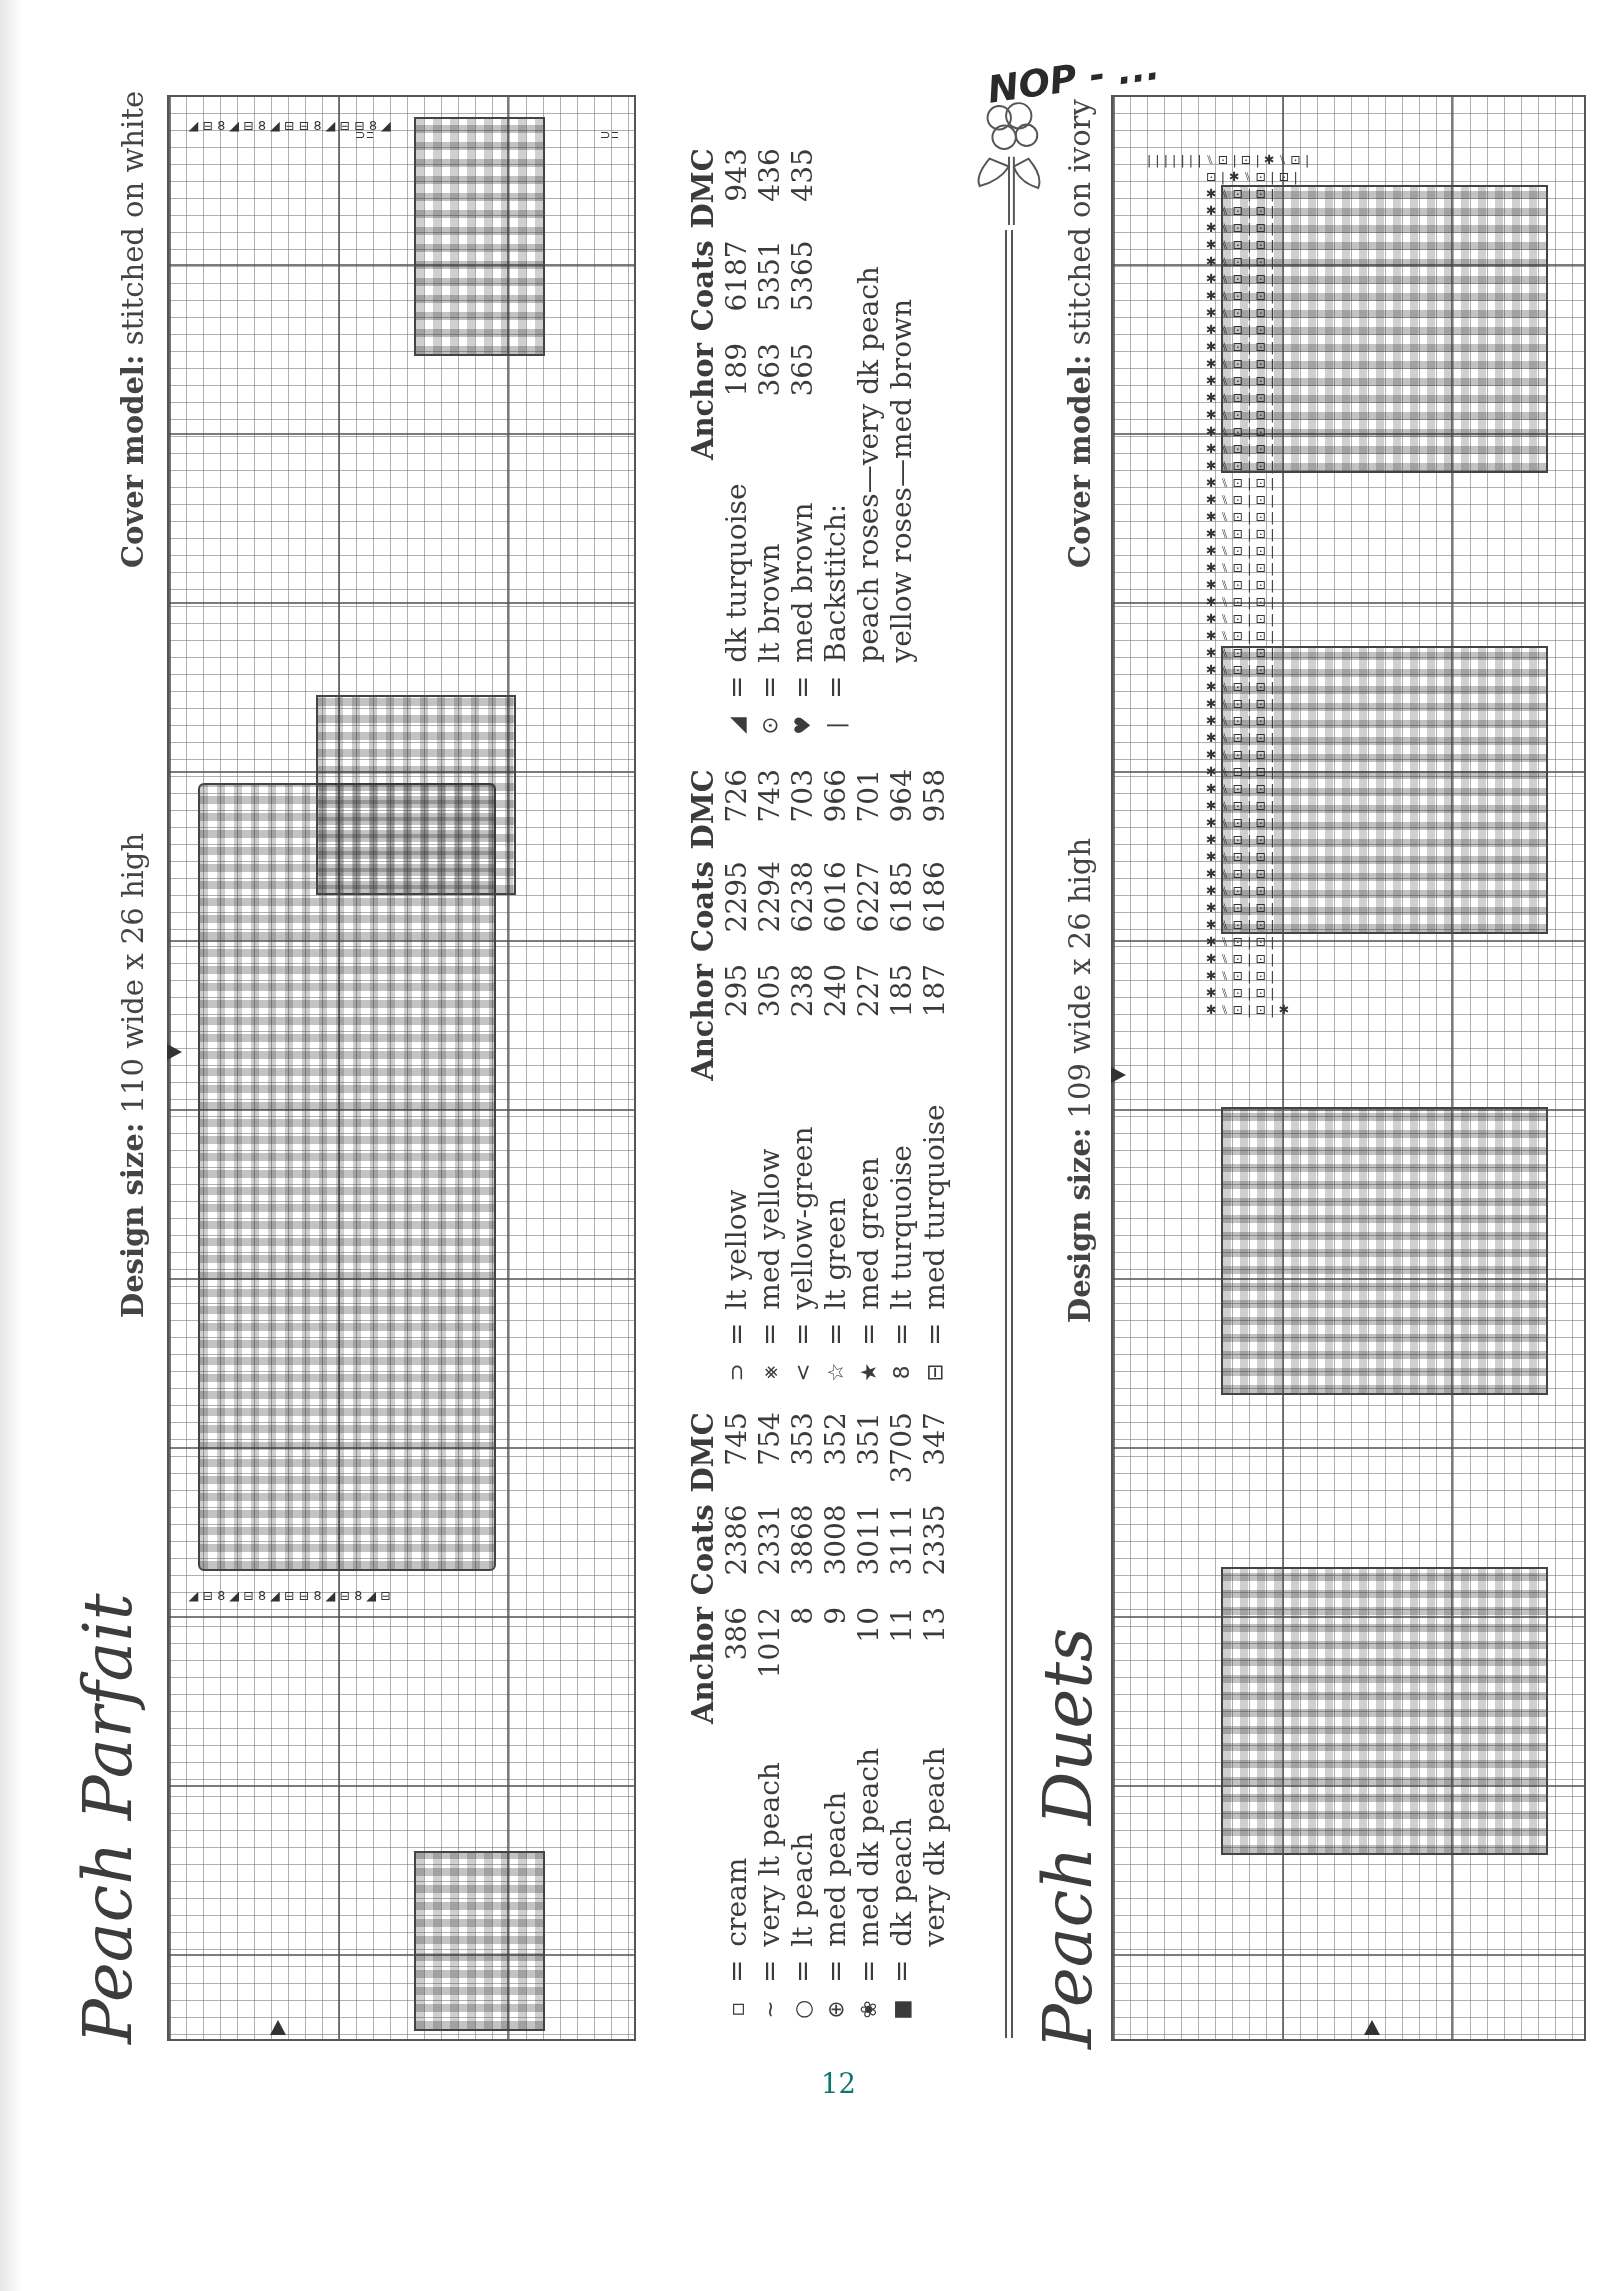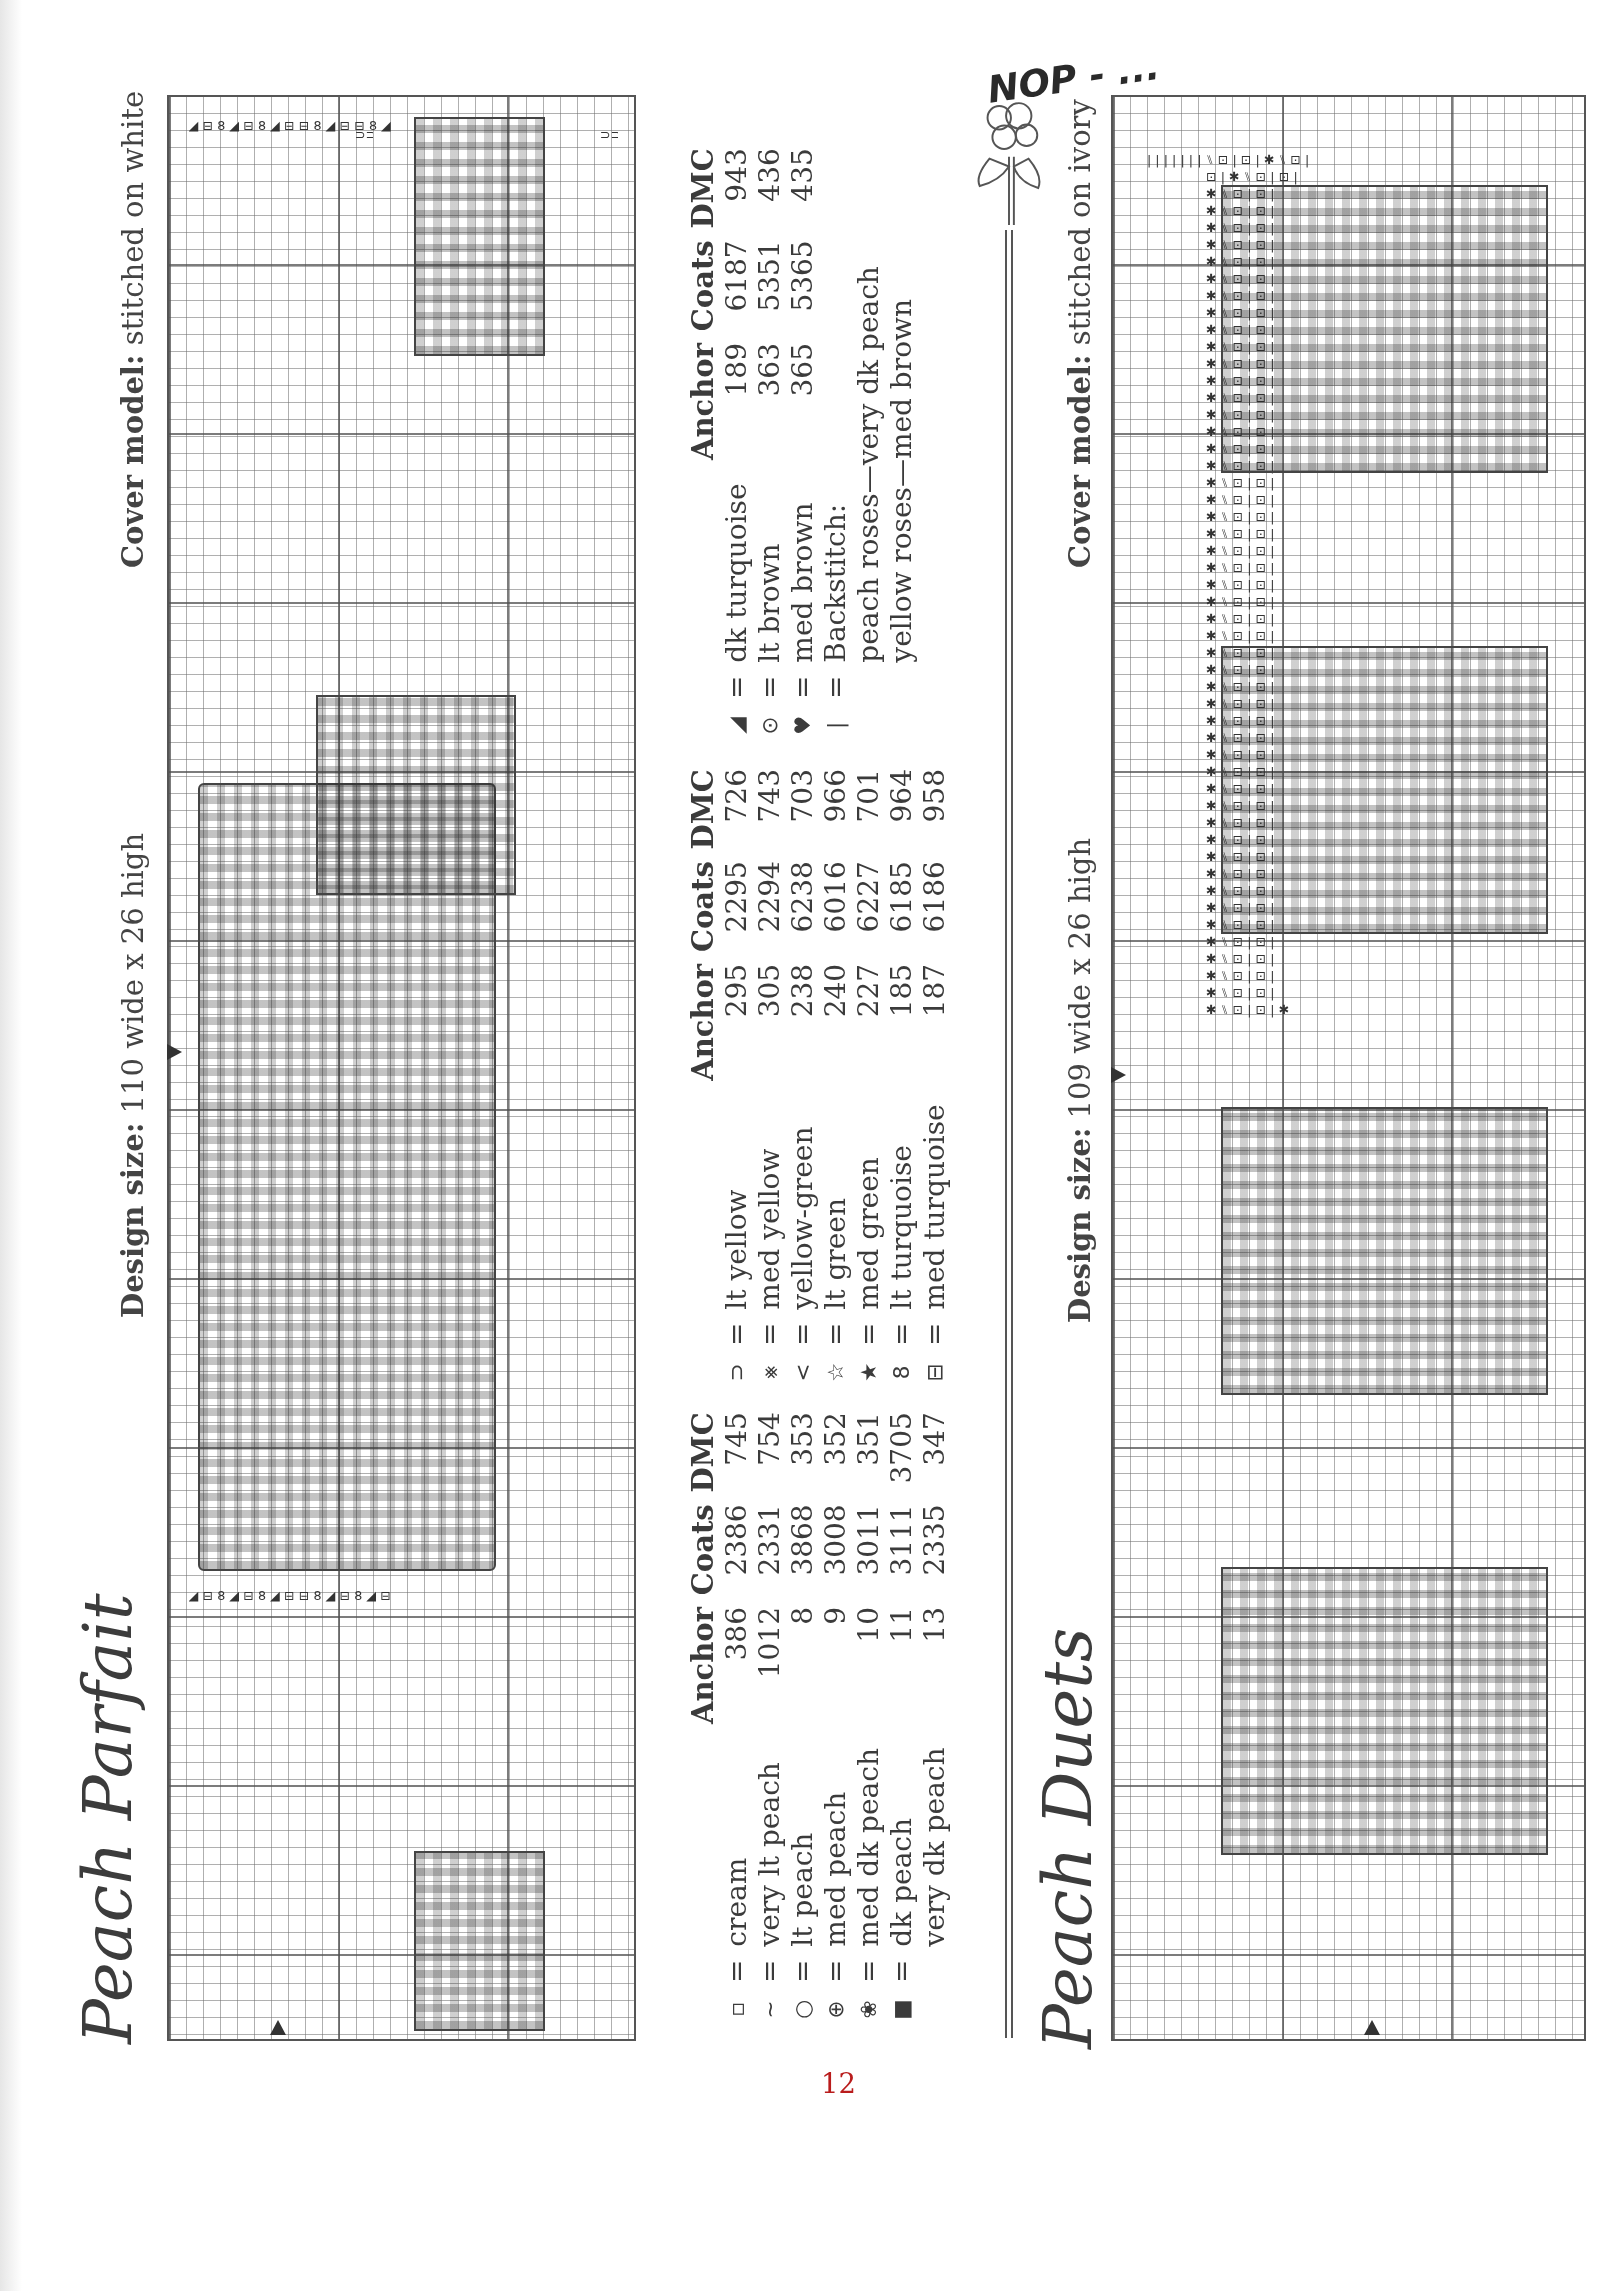--- a/index.html
+++ b/index.html
@@ -26,21 +26,21 @@
   .subhead b { font-weight: bold; }
   .legend-table { border-collapse: collapse; font-size: 28px; color: #3b3b3b; }
   .legend-table th { font-weight: bold; text-align: right; padding: 0 5.9px; font-size: 29px; }
   .legend-table td { padding: 0 5.9px; line-height: 33px; }
   .legend-table td.num { text-align: right; }
   .legend-table td.sym { text-align: center; width: 27.4px; font-family: "DejaVu Sans", sans-serif; font-size: 21.6px; }
   .legend-table td.eq { width: 25.5px; text-align: center; }
   .legend-table td.name { padding-right: 17.6px; }
   .backstitch { font-size: 28px; color: #3b3b3b; line-height: 33px; }
   .divider { position: absolute; background: #555; }
-  .page-num { position: absolute; font-size: 27.4px; color: #b91c1c; }
+  .page-num { position: absolute; font-size: 27.4px; color: #0f766e; }
   .handwriting { font-family: "DejaVu Sans", sans-serif; font-style: italic; font-weight: bold; font-size: 37px; color: #2a2a2a; }
   .flower { position: absolute; }
 </style>
 </head>
 <body>
 
 <div class="page-edge"></div>
 
 <div class="rot handwriting" style="left:985px; top:69px; transform: rotate(-8deg);"><span>NOP - ...</span></div>
 

